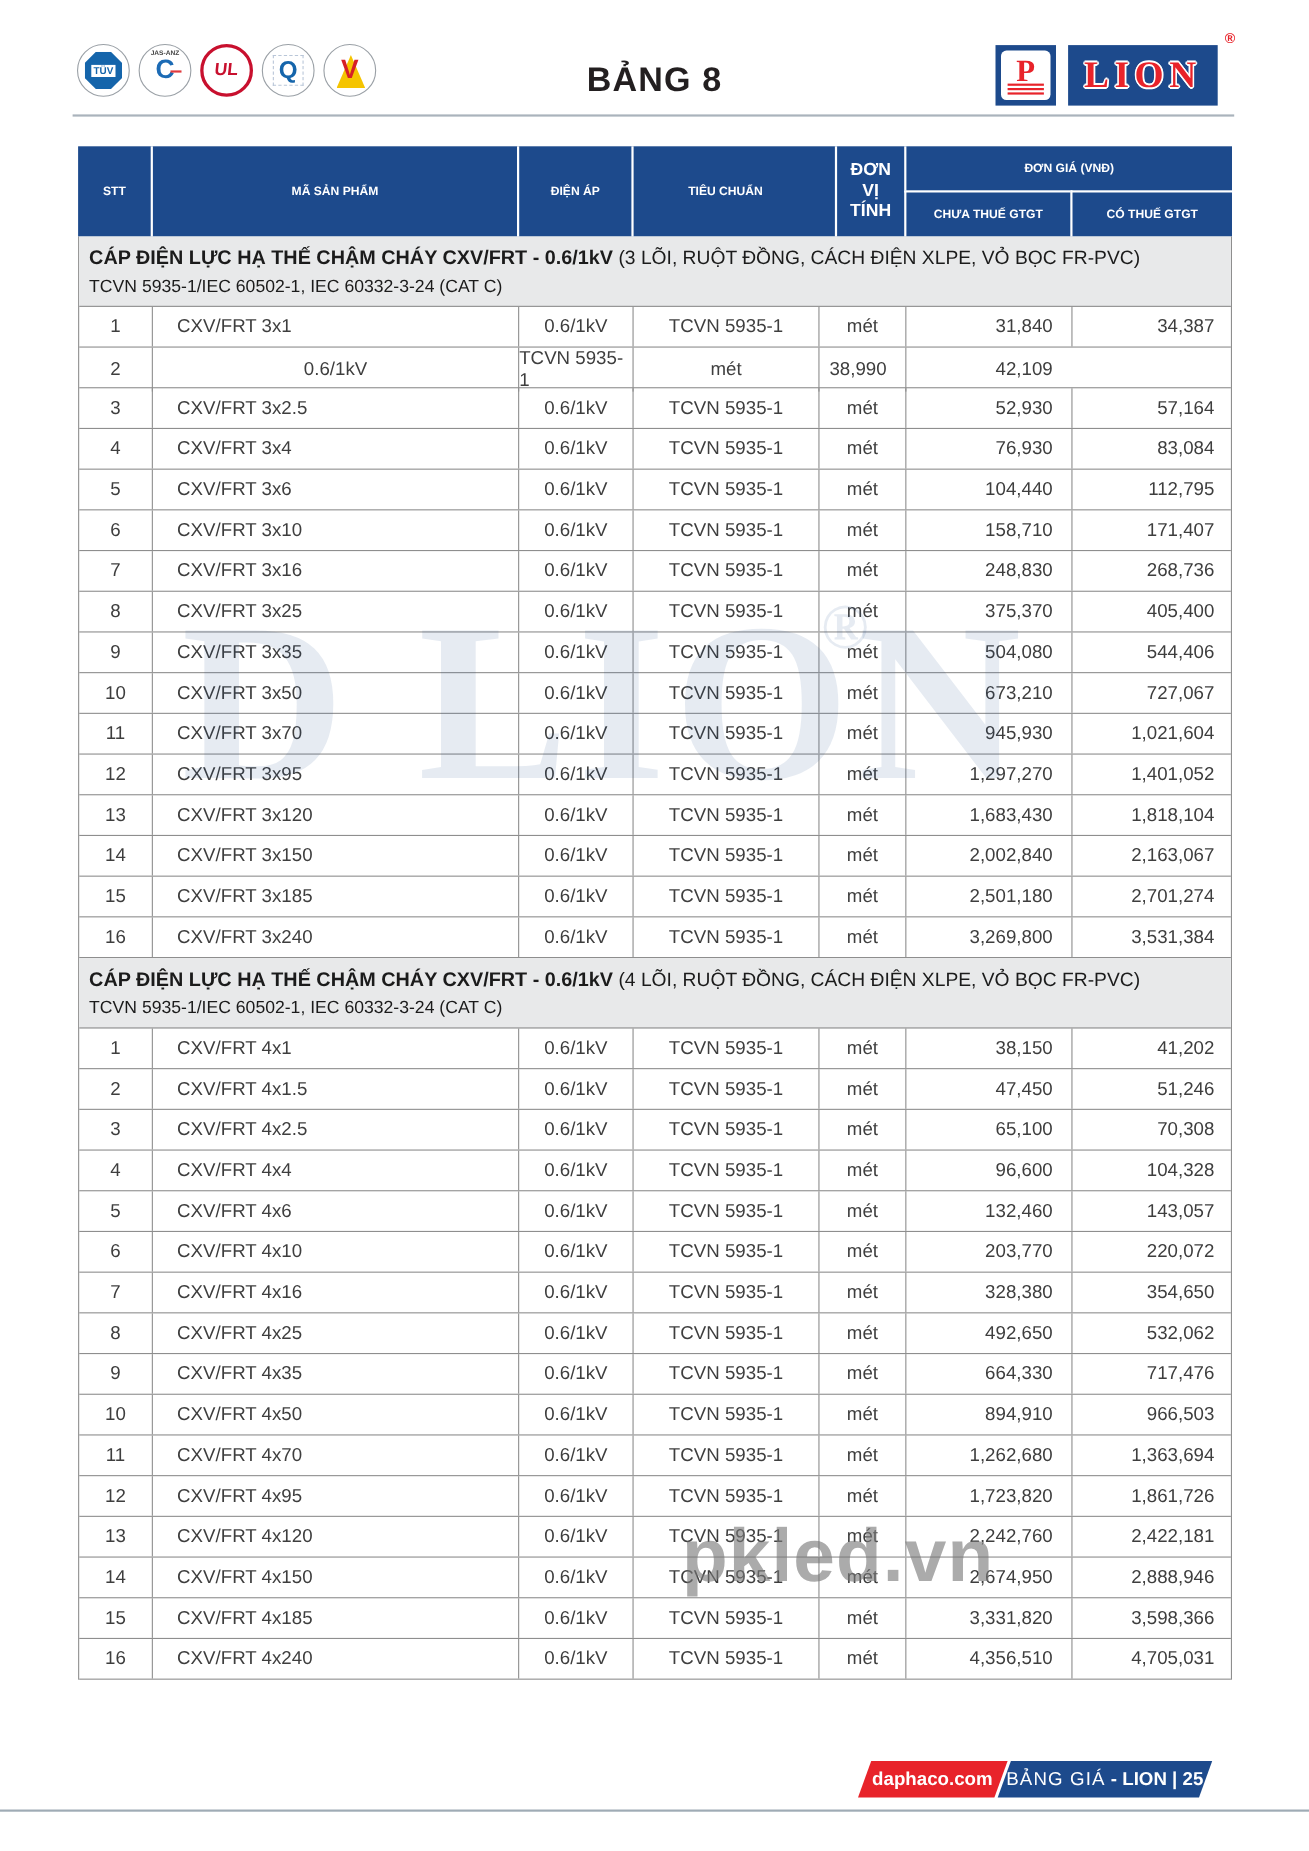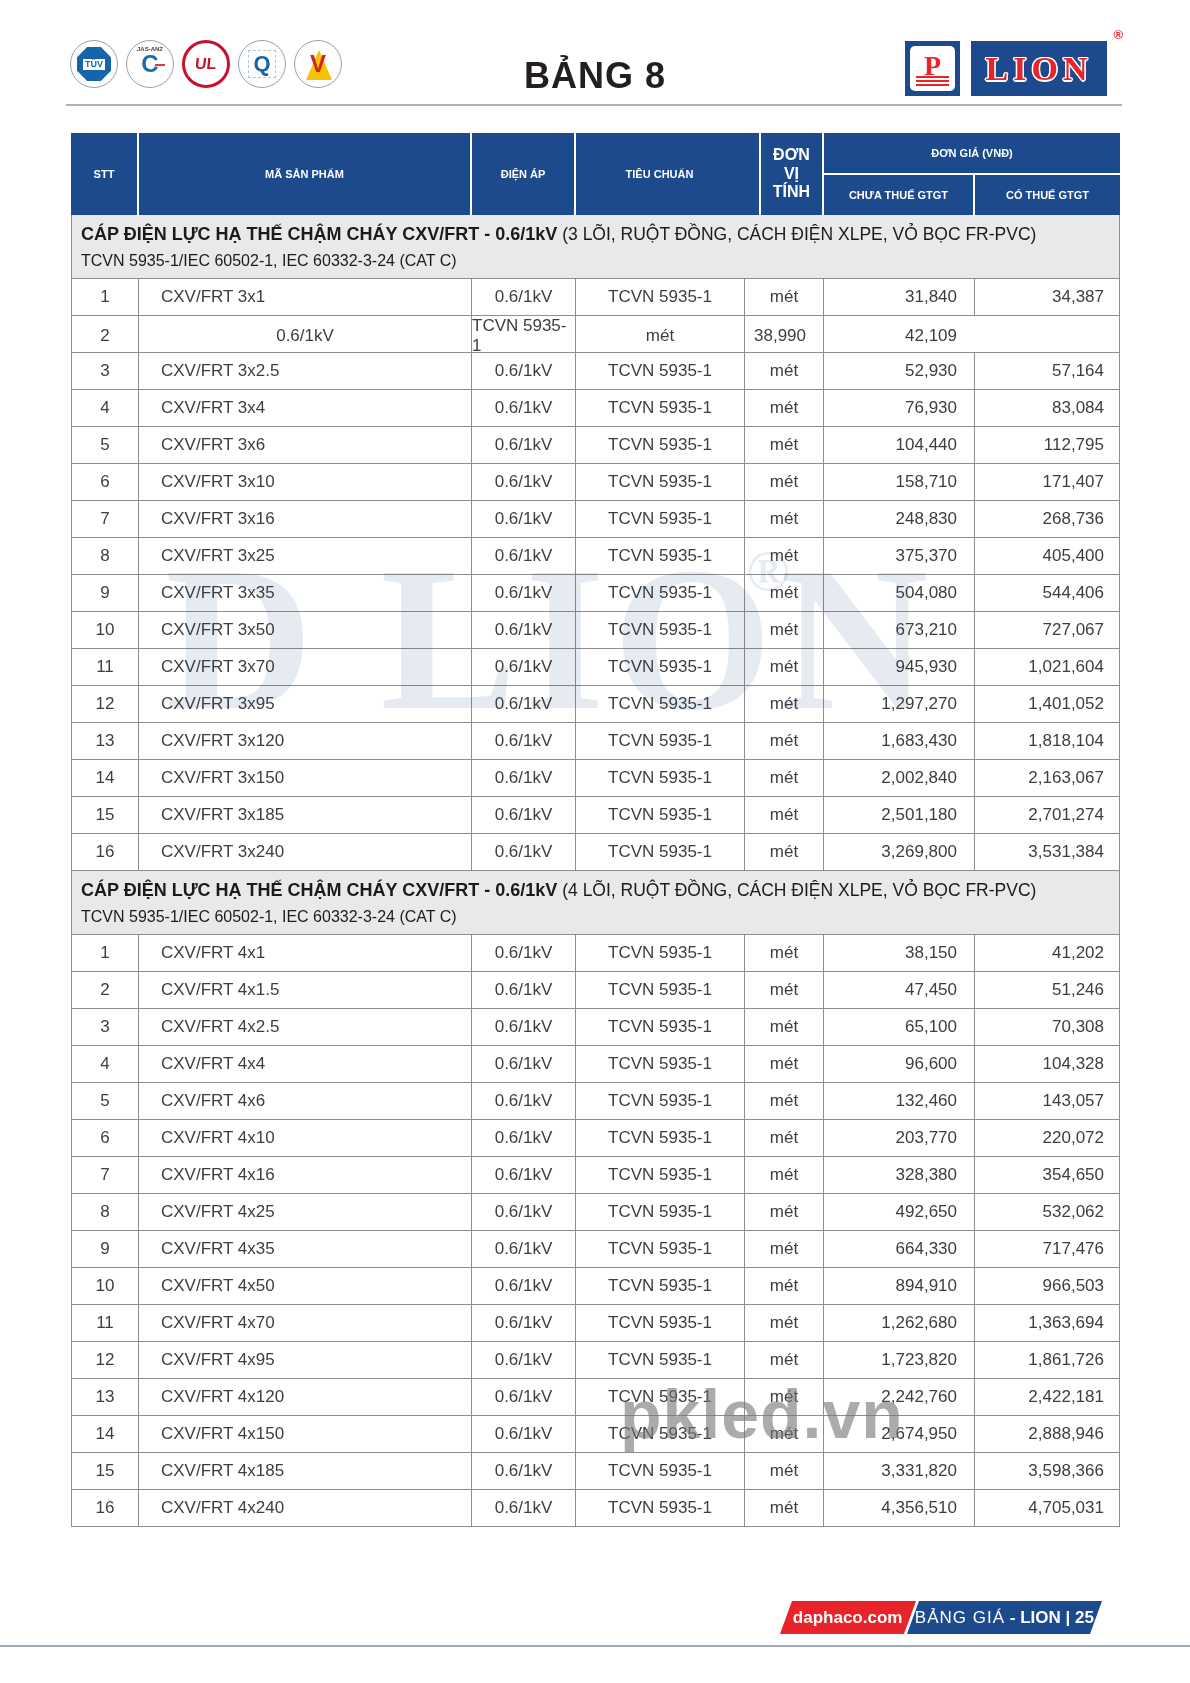--- a/index.html
+++ b/index.html
@@ -28,21 +28,21 @@
   .badge-ul { border:3px solid #c8102e; }
   .badge-ul .ul { color:#c8102e; font-weight:900; font-size:16px; transform:skewX(-6deg); }
   .badge .qmark { font-size:22px; font-weight:900; color:#1565ab; border:1px dashed #b9c6d8; padding:0 4px; line-height:26px; }
   .badge .vtri { position:absolute; left:11px; top:9px; width:26px; height:30px; background:#f5c400;
     clip-path:polygon(50% 0,100% 100%,0 100%); }
   .badge .vred { position:relative; font-size:24px; font-weight:900; color:#d61f26; line-height:24px; }
 
   
   .page-title {
     position:absolute; top:55px; left:0; width:100%; text-align:center;
-    font-size:36px; font-weight:bold; color:#231f20; letter-spacing:1px;
+    font-size:31px; font-weight:bold; color:#231f20; letter-spacing:1px;
   }
 
   
   .brand { position:absolute; top:41px; left:905px; width:202px; height:55px; display:flex; }
   .brand-mono { width:55px; height:55px; background:#1d4a8c; padding:5px; }
   .mono-inner { width:100%; height:100%; background:#fff; border-radius:5px; position:relative;
     display:flex; align-items:center; justify-content:center; }
   .mono-inner .p {
     font-family:"Liberation Serif", serif; font-weight:900; font-size:28px; color:#e8232a; line-height:28px;
     position:relative; top:-3px;

